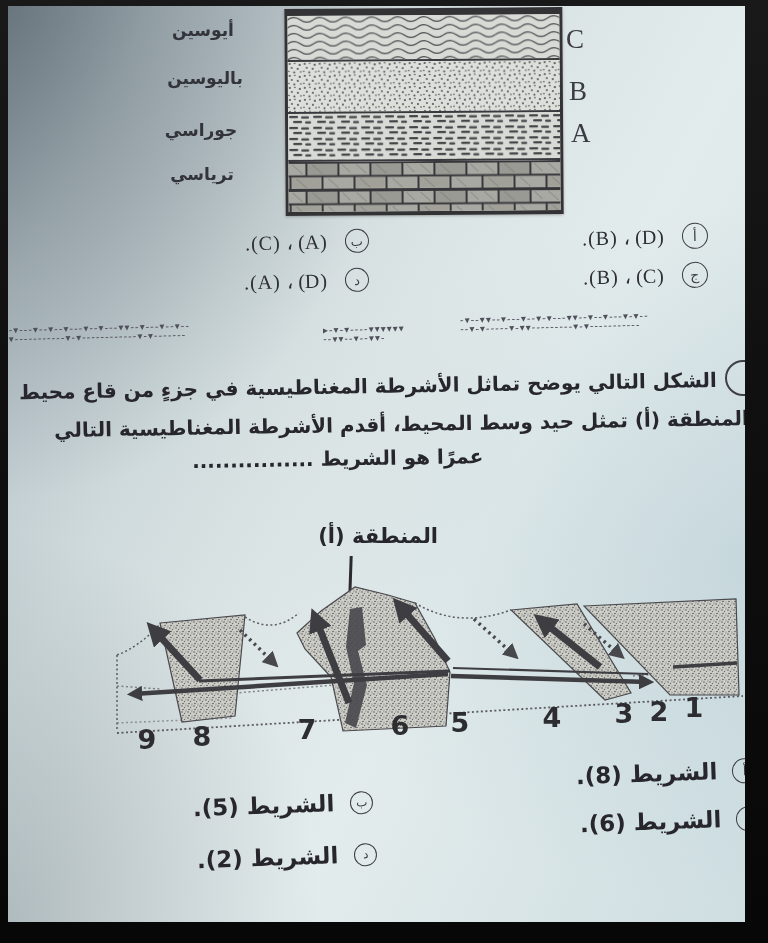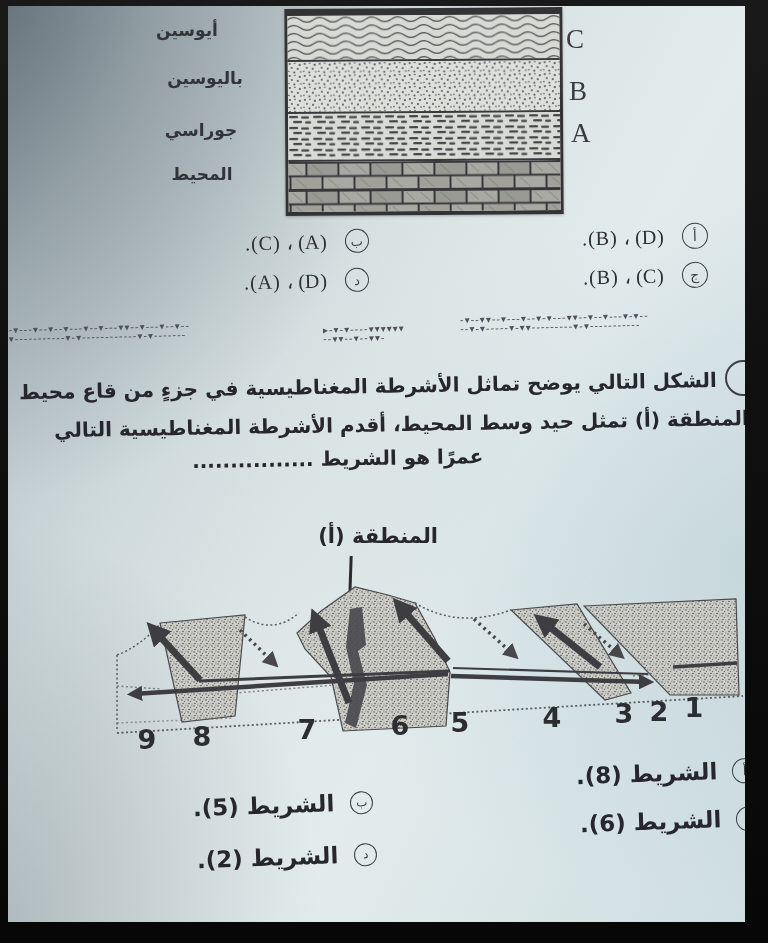--- a/index.html
+++ b/index.html
@@ -100,24 +100,24 @@
           <path d="M0,1 H64 M0,14.5 H64 M0,28 H64" stroke="#38383c" stroke-width="2" fill="none"></path>
           <path d="M18,1 V14.5 M50,1 V14.5 M2,14.5 V28 M34,14.5 V28" stroke="#38383c" stroke-width="2" fill="none"></path>
           <path d="M4,3 l10,9 M24,3 l10,9 M54,3 l8,8 M8,17 l10,9 M40,17 l10,9" stroke="#6a6a66" stroke-width="1" opacity="0.6"></path>
         </pattern>
             </defs>
         <rect width="100%" height="100%" fill="url(#pb)"></rect>
       </svg>
     </div>
   </div>
 
-  <div class="abs ar strat-label" style="left:124px;top:14px">أيوسين</div>
+  <div class="abs ar strat-label" style="left:140px;top:14px">أيوسين</div>
   <div class="abs ar strat-label" style="left:142px;top:62px">باليوسين</div>
   <div class="abs ar strat-label" style="left:138px;top:114px">جوراسي</div>
-  <div class="abs ar strat-label" style="left:139px;top:158px">المحيط</div>
+  <div class="abs ar strat-label" style="left:139px;top:158px">ترياسي</div>
 
   <div class="abs lat strat-letter" style="left:558px;top:18px">C</div>
   <div class="abs lat strat-letter" style="left:561px;top:70px">B</div>
   <div class="abs lat strat-letter" style="left:563px;top:112px">A</div>
 
   <div class="abs opt-row q1row" style="right:37px;top:218px;gap:18px">
     <span class="lat bidi">.(B) ، (D)</span>
     <span class="circle" style="width:26px;height:26px;font-size:14px">أ</span>
   </div>
   <div class="abs opt-row q1row" style="right:37px;top:257px;gap:18px">

